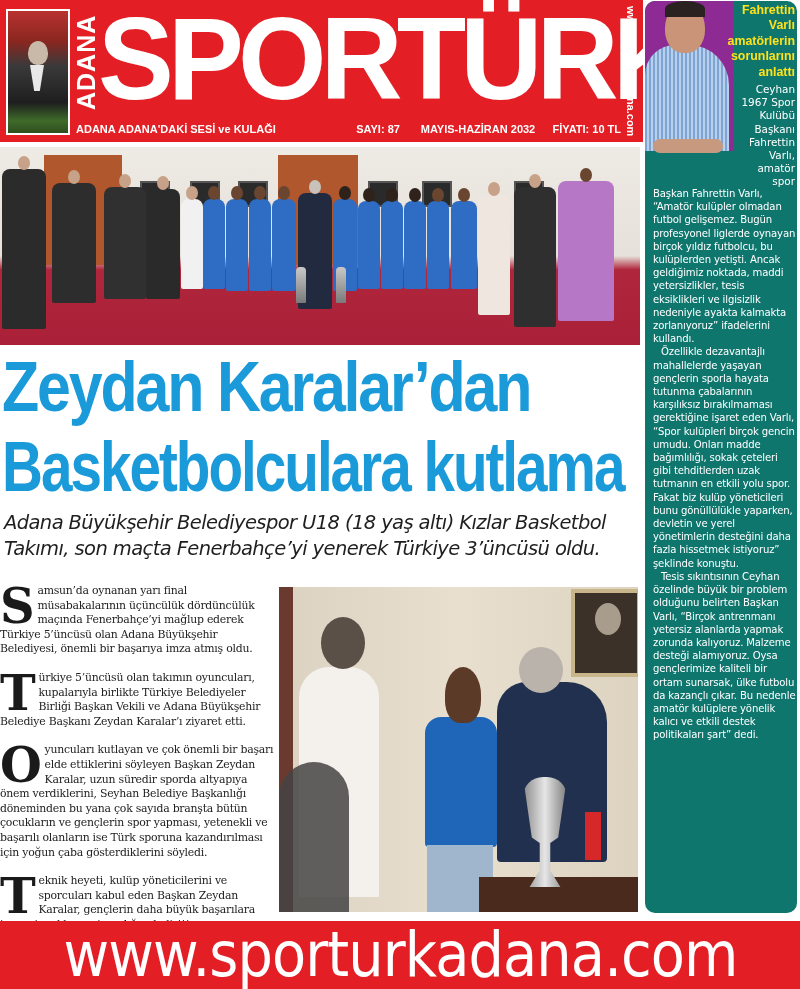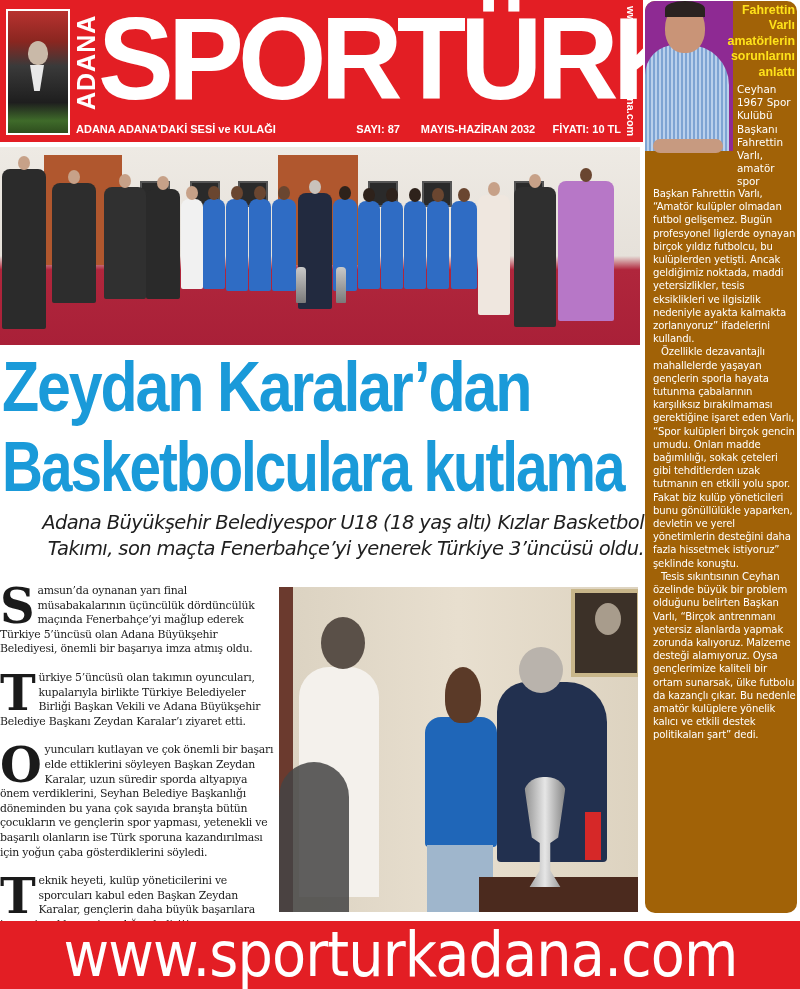--- a/index.html
+++ b/index.html
@@ -70,21 +70,21 @@
   .headline {
     position: absolute; left: 2px; width: 640px; color: #1a9ad9;
     font-family: "Liberation Sans", sans-serif; font-weight: bold; white-space: nowrap;
     transform-origin: left top;
   }
   .headline.h1 { top: 347px; font-size: 70px; line-height: 80px; letter-spacing: -2.5px; transform: scaleX(0.87); }
   .headline.h2 { top: 427px; font-size: 70px; line-height: 80px; letter-spacing: -2.5px; transform: scaleX(0.81); }
   .deck {
     position: absolute; left: 4px; top: 510px; width: 640px;
     font-family: "DejaVu Sans", sans-serif; font-style: italic; font-size: 19.5px; line-height: 26px;
-    color: #1f1f1f; letter-spacing: -0.6px; text-align: right;
+    color: #1f1f1f; letter-spacing: -0.6px;
   }
 
   
   .body-col { position: absolute; left: 0; top: 584px; width: 275px; }
   .para {
     font-family: "DejaVu Serif", serif; font-size: 10.9px; line-height: 14.6px; color: #222;
     margin-bottom: 14px; text-align: left; letter-spacing: -0.25px;
   }
   .dropcap {
     float: left; font-family: "DejaVu Serif", serif; font-weight: bold;
@@ -105,39 +105,39 @@
   .award-photo .mayor { position: absolute; left: 218px; top: 95px; width: 110px; height: 180px; background: #22304f; border-radius: 30px 40px 4px 4px; }
   .award-photo .mayor .h { position: absolute; left: 22px; top: -35px; width: 44px; height: 46px; border-radius: 50%; background: #b9b3ac; }
   .award-photo .desk { position: absolute; left: 200px; top: 290px; width: 159px; height: 35px; background: #4b2a1e; }
   .award-photo .cup { position: absolute; left: 244px; top: 190px; width: 44px; height: 110px; background: linear-gradient(90deg,#8a8a8a,#e6e6e6,#7d7d7d); border-radius: 20px 20px 4px 4px; clip-path: polygon(0 0,100% 0,80% 55%,62% 60%,62% 85%,85% 100%,15% 100%,38% 85%,38% 60%,20% 55%); }
   .award-photo .flag { position: absolute; left: 306px; top: 225px; width: 16px; height: 48px; background: #d62828; }
   .award-photo .blur-head { position: absolute; left: 0; top: 175px; width: 70px; height: 150px; background: #444; border-radius: 40px 40px 0 0; opacity: 0.85; }
 
   
   .sidebar {
     position: absolute; left: 645px; top: 1px; width: 152px; height: 912px;
-    background: #a16207; border-radius: 10px;
+    background: #0f766e; border-radius: 10px;
     overflow: hidden;
   }
   .sidebar .man-photo {
     position: absolute; left: 0; top: 0; width: 88px; height: 150px;
     background: linear-gradient(180deg,#8e2a93 0%,#8e2a93 100%);
   }
   .sidebar .man-photo .body { position: absolute; left: 0; top: 44px; width: 84px; height: 106px; background: repeating-linear-gradient(90deg,#7ea4d3 0 2px,#b9d0ec 2px 4px); border-radius: 30px 40px 0 0; }
   .sidebar .man-photo .head { position: absolute; left: 20px; top: 2px; width: 40px; height: 50px; border-radius: 50% 50% 45% 45%; background: #c99477; }
   .sidebar .man-photo .hair { position: absolute; left: 20px; top: 0px; width: 40px; height: 16px; border-radius: 50% 50% 0 0; background: #2a2220; }
   .sidebar .man-photo .hands { position: absolute; left: 8px; top: 138px; width: 70px; height: 14px; border-radius: 8px; background: #c79a80; }
   .side-title {
     position: absolute; left: 80px; top: 2px; width: 70px;
     color: #ffe21a; font-family: "Liberation Sans", sans-serif; font-weight: bold;
     font-size: 12.4px; line-height: 15.4px; text-align: right;
   }
   .side-intro {
     position: absolute; left: 92px; top: 82px; width: 58px;
-    color: #ffffff; font-family: "DejaVu Sans", sans-serif; font-size: 10.4px; line-height: 13.2px; 
+    color: #ffffff; font-family: "DejaVu Sans", sans-serif; font-size: 10.4px; line-height: 13.2px; text-align: right;
   }
   .side-body {
     position: absolute; left: 8px; top: 186px; width: 144px;
     color: #ffffff; font-family: "DejaVu Sans", sans-serif; font-size: 10.1px; line-height: 13.2px;
     letter-spacing: -0.15px;
   }
   .side-body p { text-indent: 0; }
   .side-body p + p { text-indent: 8px; }
 
   

